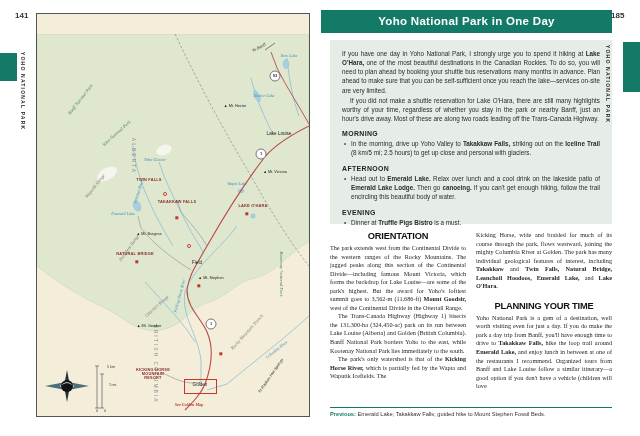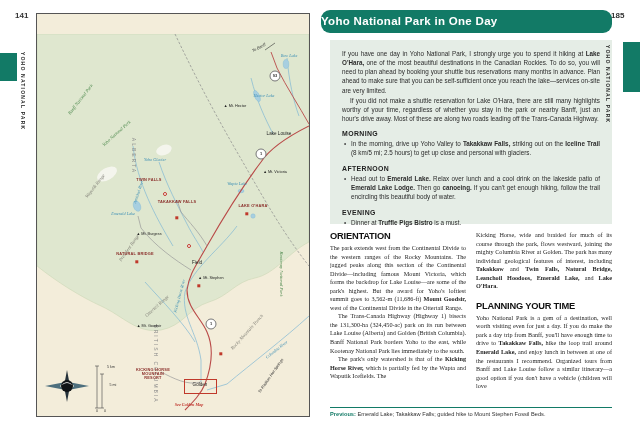--- a/index.html
+++ b/index.html
@@ -31,33 +31,33 @@
   .ml.wrap{white-space:normal;text-align:center;}
   .shield{position:absolute;width:9px;height:9px;border-radius:50%;background:#fff;
           border:.6px solid #777;font-size:4px;font-weight:bold;color:#333;text-align:center;
           line-height:8px;transform:translate(-50%,-50%);}
   .mk{position:absolute;transform:translate(-50%,-50%);}
   .mk-sq{width:3.4px;height:3.4px;background:#c0392b;}
   .mk-ci{width:4px;height:4px;border-radius:50%;border:1px solid #c0392b;background:#fff;box-sizing:border-box;}
   .mk-box{border:1px solid #c0392b;background:transparent;transform:none;}
   
   .hdrbar{position:absolute;left:321px;top:10px;width:291px;height:23px;background:#127a66;
-          color:#fff;font-weight:bold;font-size:11.5px;line-height:23px;letter-spacing:.3px;border-radius:9px;}
+          color:#fff;font-weight:bold;font-size:11.5px;text-align:center;line-height:23px;letter-spacing:.3px;}
   .greenbox{position:absolute;left:330px;top:40px;width:282px;height:184px;background:#e5ede6;
             box-sizing:border-box;padding:9px 12px 6px 12px;color:#2b2b2b;}
   .greenbox p{margin:0 0 1px 0;font-size:6.3px;line-height:1.45;text-align:justify;}
   .greenbox p.ind{text-indent:8px;}
   .sec-h{font-size:6.9px;font-weight:bold;color:#222;letter-spacing:.4px;margin:7px 0 3px 0;}
   .bullet{display:flex;font-size:6.3px;line-height:1.42;margin:0 0 2px 2px;text-align:justify;}
   .bullet .dot{width:7px;flex:0 0 7px;color:#444;}
   .cols{position:absolute;left:330px;top:231px;width:282px;height:174px;display:flex;gap:10px;
         font-family:"Liberation Serif",serif;color:#1f1f1f;}
   .col{width:136px;overflow:hidden;}
   .col-h{font-family:"Liberation Sans",sans-serif;font-weight:bold;font-size:9.3px;color:#111;
-         letter-spacing:-.2px;margin:0 0 3px 0;}
+         letter-spacing:-.2px;margin:0 0 3px 0;text-align:center;}
   .col-h.gap{margin-top:10px;}
   .col-p{margin:0;font-size:6.2px;line-height:1.38;text-align:justify;}
   .col-p.ind{text-indent:8px;}
   .footrule{position:absolute;left:330px;top:407px;width:282px;height:0;border-top:1.4px solid #127a66;}
   .caption{position:absolute;left:330px;top:411px;width:282px;font-size:5.7px;color:#333;}
   .caption b{color:#127a66;}
   b{font-weight:bold;}
 </style>
 </head>
 <body>

